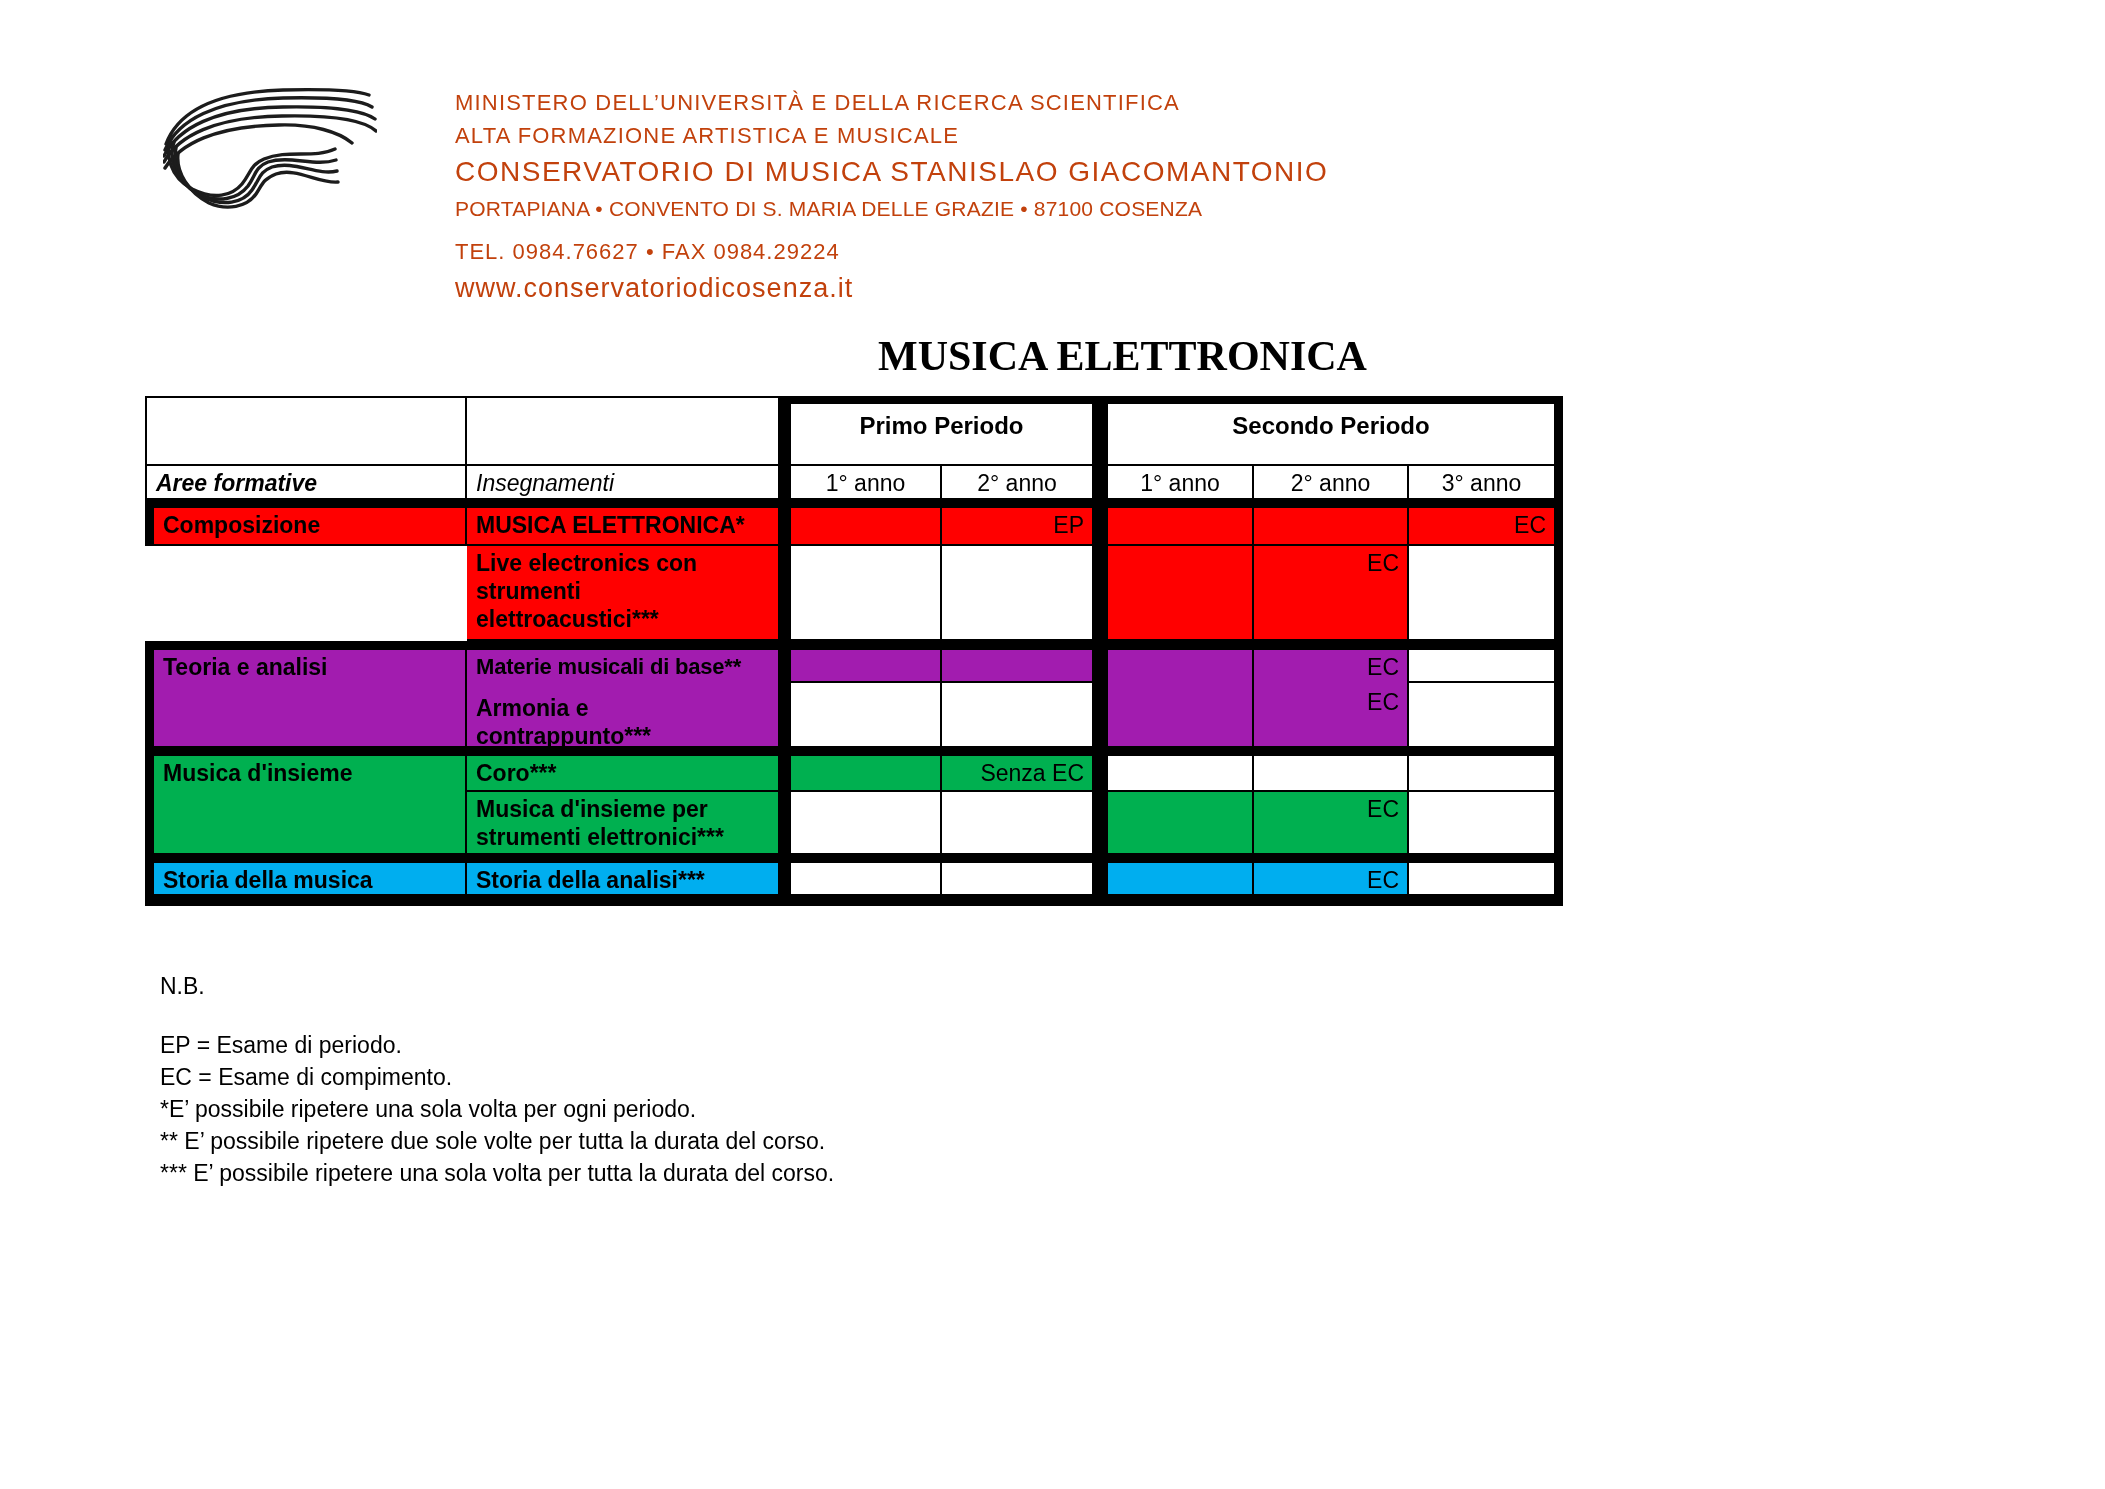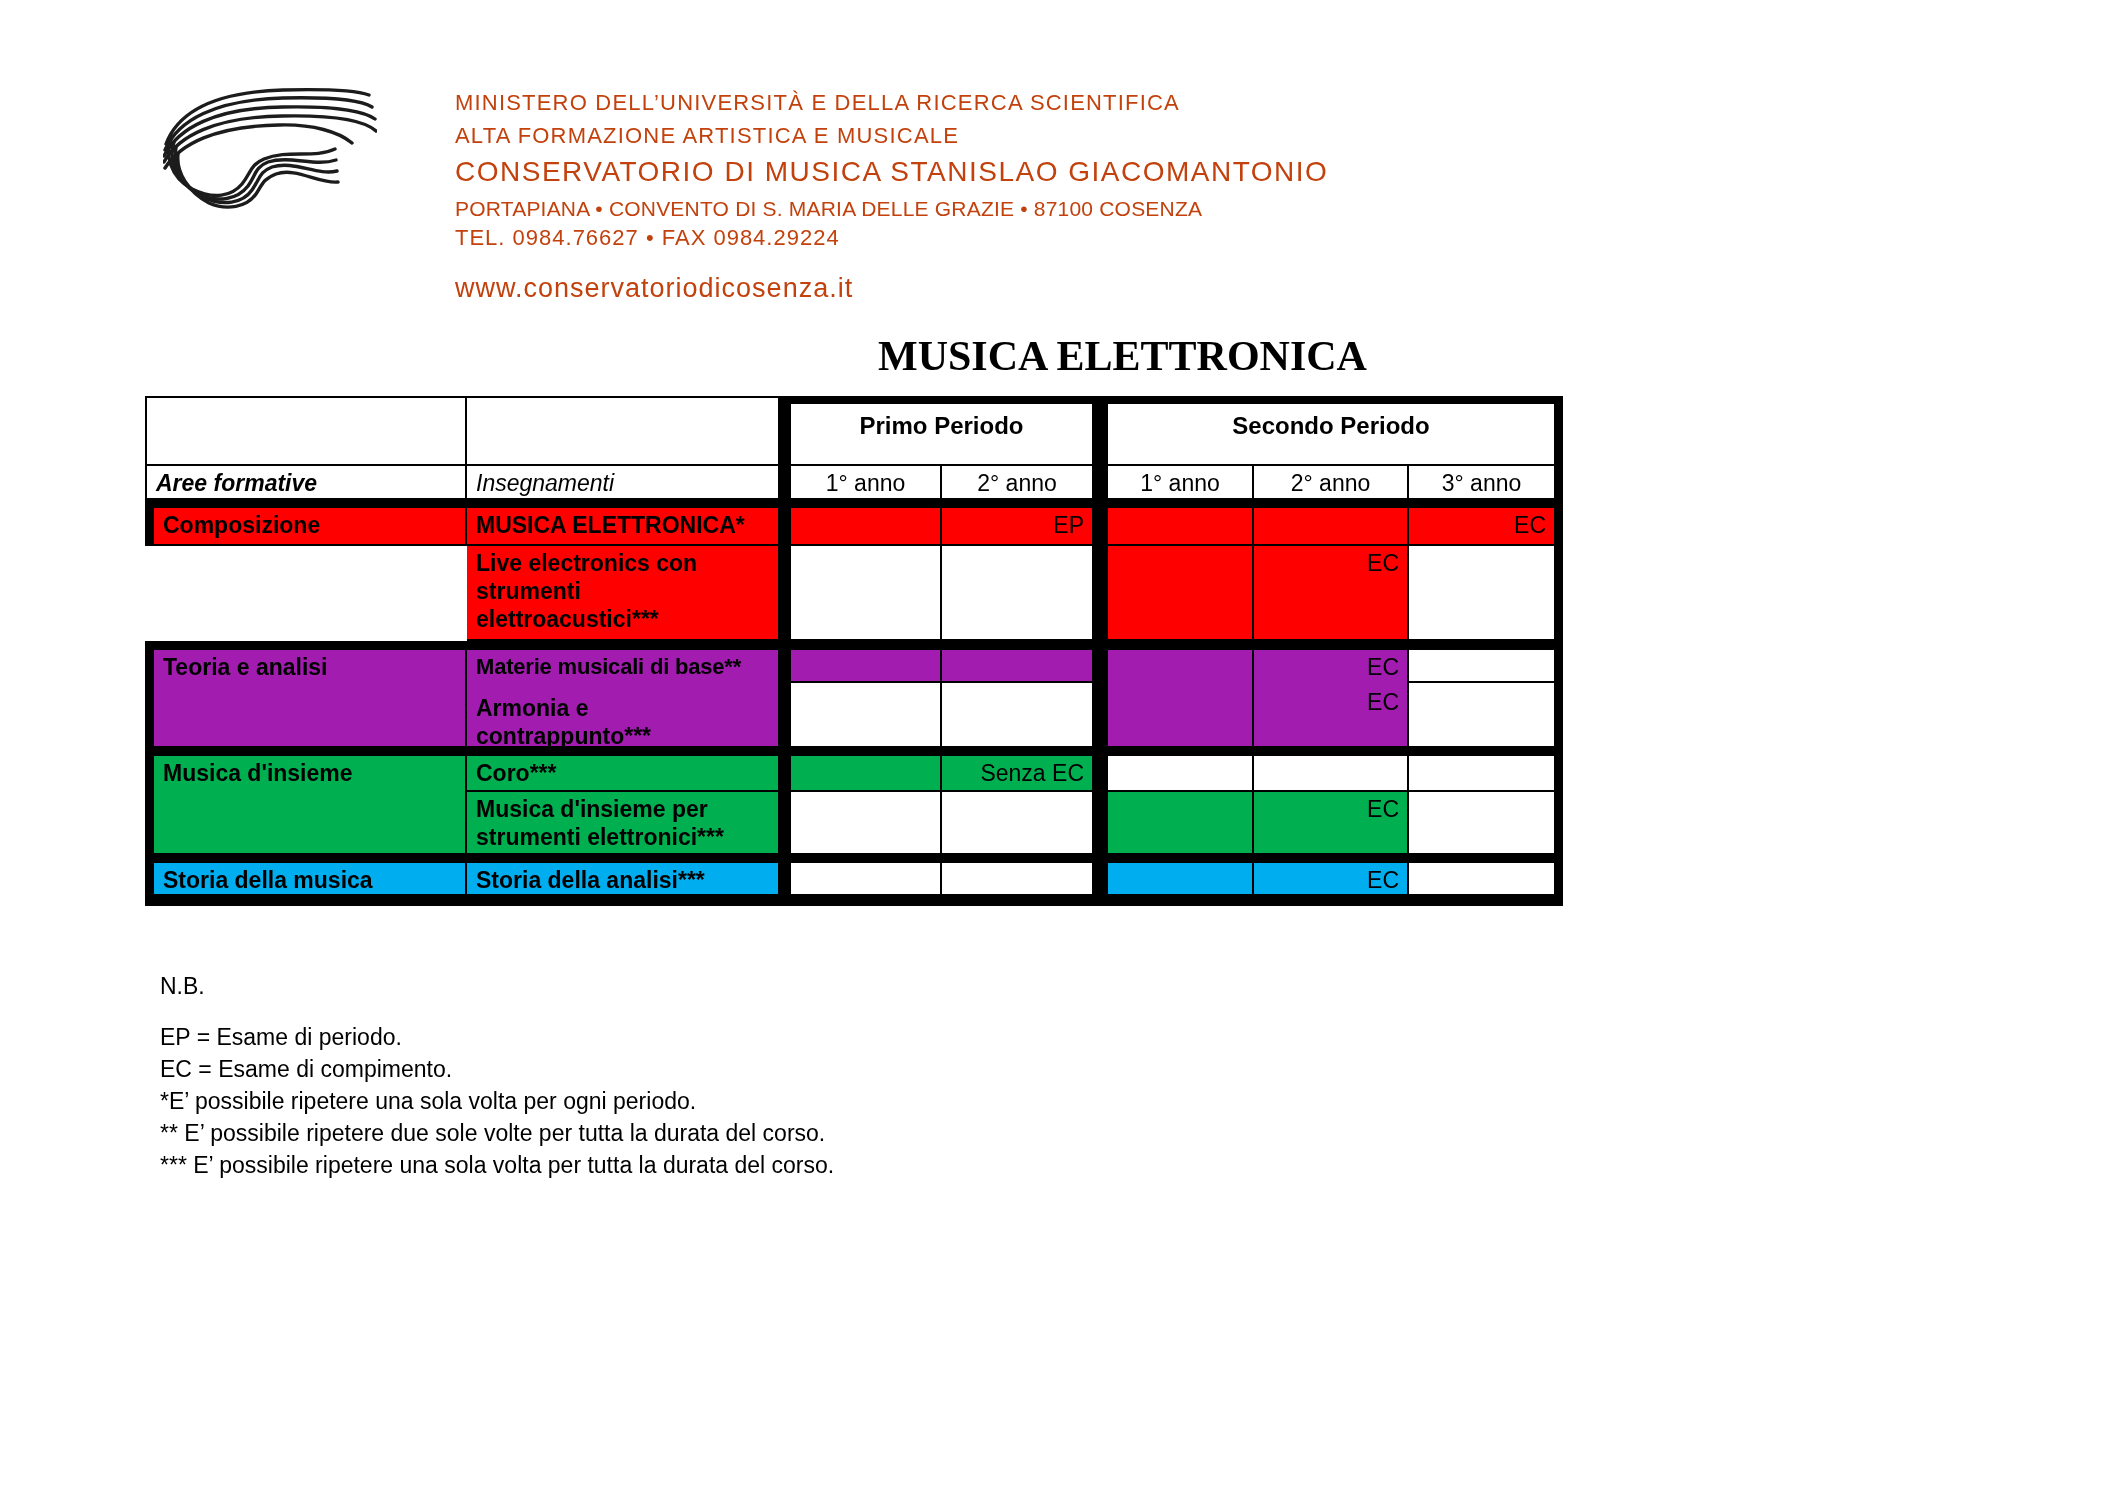--- a/index.html
+++ b/index.html
@@ -6,21 +6,21 @@
   .page{position:relative;width:2105px;height:1489px;background:#ffffff;overflow:hidden;
         font-family:"Liberation Sans",sans-serif;color:#000;}
 
   
   .logo{position:absolute;left:163px;top:86px;width:214px;height:126px;}
   .lh{position:absolute;left:455px;color:#c2410c;white-space:nowrap;}
   .lh1{top:90px;font-size:22px;letter-spacing:1.2px;}
   .lh2{top:123px;font-size:22px;letter-spacing:1.2px;}
   .lh3{top:156px;font-size:28px;letter-spacing:1.5px;}
   .lh4{top:197px;font-size:21px;letter-spacing:0.2px;}
-  .lh5{top:225px;font-size:22px;letter-spacing:1px;}
+  .lh5{top:239px;font-size:22px;letter-spacing:1px;}
   .lh6{top:273px;font-size:27px;letter-spacing:1px;}
 
   
   .doc-title{position:absolute;left:878px;top:332px;font-family:"Liberation Serif",serif;
              font-weight:bold;font-size:42px;white-space:nowrap;}
 
   
   .tbl{position:absolute;left:145px;top:396px;display:grid;
        grid-template-columns:322px 313px 11px 151px 152px 14px 146px 155px 154px;
        grid-template-rows:70px 34px 8px 38px 95px 9px 33px 65px 8px 36px 63px 8px 33px 10px;}
@@ -43,21 +43,21 @@
   .bg-blue{background:#00AEEF;}
   .pr100{padding-right:100px;}
   .pr50{padding-right:50px;}
   .w170{max-width:175px;}
   .p2{margin-top:13px;}
   .ec2{margin-top:7px;}
   .nw{white-space:nowrap;font-size:22px;letter-spacing:-0.2px;}
 
   
   .notes{position:absolute;left:160px;top:970px;font-size:23px;line-height:32px;}
-  .nb{margin-bottom:19px;}
+  .nb{margin-bottom:27px;}
 </style>
 </head>
 <body>
 
 <div class="page">
 
   <div class="logo">
     <svg width="214" height="126" viewBox="0 0 214 126" fill="none" xmlns="http://www.w3.org/2000/svg">
       <g stroke="#1c1c1c" stroke-width="3.4" fill="none" stroke-linecap="round">
         <path d="M3,58 C15,26 52,6 120,4 C160,3 192,4 206,9"></path>

